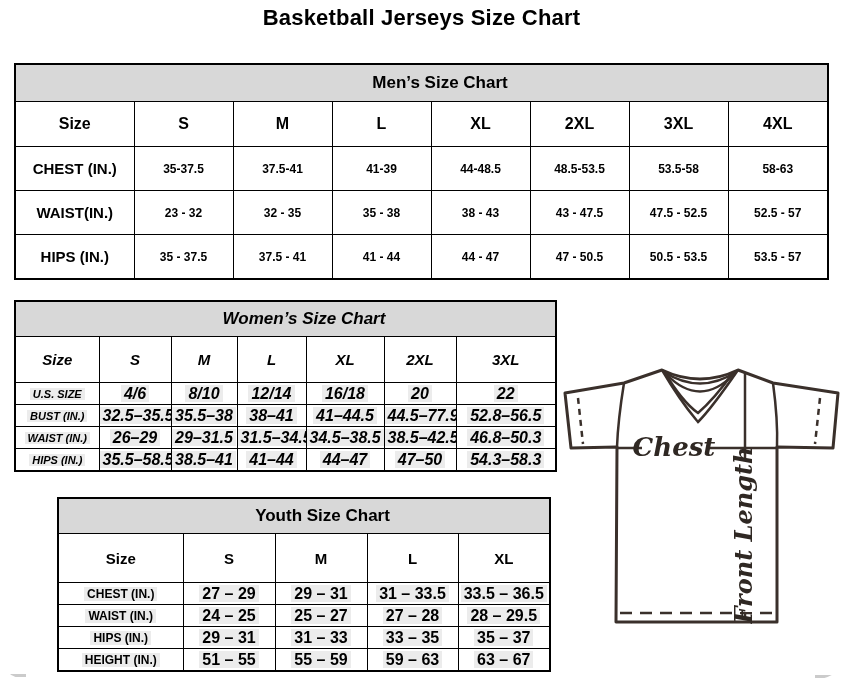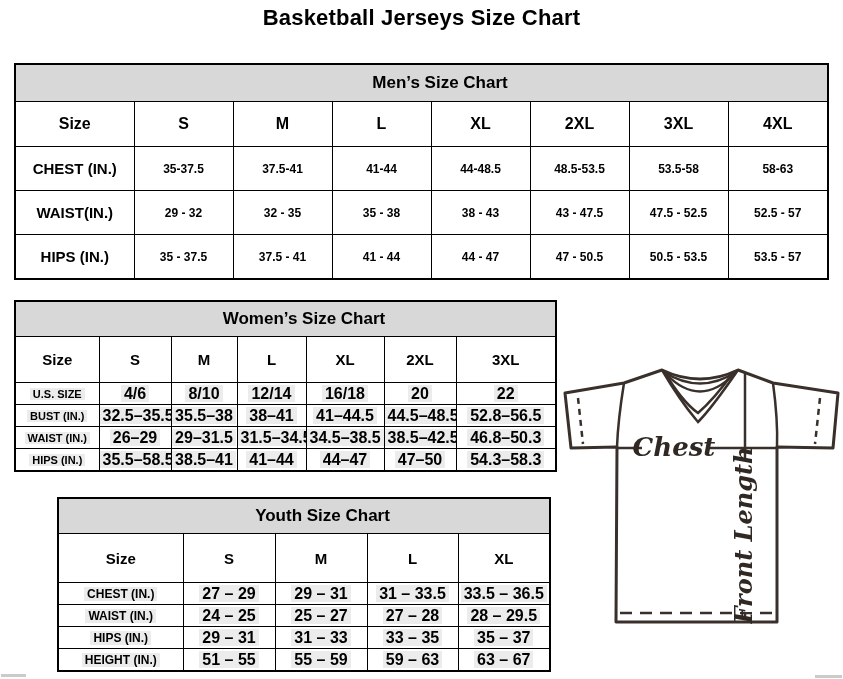--- a/index.html
+++ b/index.html
@@ -3,37 +3,37 @@
 <meta charset="utf-8">
 <style>
   :root{
     --header-bg:#d8d8d8;
     --border:#000000;
     --hl:#ececec;
     --stroke:#3a302b;
   }
   html,body{margin:0;padding:0;background:#ffffff;}
   body{width:843px;height:679px;font-family:"Liberation Sans",sans-serif;color:#000;}
-  .page{position:relative;width:843px;height:679px;overflow:hidden;background:#fff;}
+  .page{position:relative;width:843px;height:679px;overflow:hidden;background:#fff;border-radius:25px;}
   .page-title{position:absolute;top:5px;left:0;width:843px;margin:0;text-align:center;
     font-size:22px;font-weight:bold;letter-spacing:0.2px;}
   .chart{position:absolute;border:2px solid var(--border);box-sizing:border-box;background:#fff;}
   .chart .bar{background:var(--header-bg);border-bottom:1px solid var(--border);
     text-align:center;font-weight:bold;font-size:17px;padding-left:37px;}
   .chart table{border-collapse:collapse;border:hidden;table-layout:fixed;width:100%;}
   .chart th,.chart td{border:1px solid var(--border);text-align:center;vertical-align:middle;
     font-weight:bold;padding:0;overflow:hidden;white-space:nowrap;}
   
   .mens{left:14px;top:63px;width:815px;}
   .mens .bar{height:36px;line-height:36px;}
   .mens thead th{height:44px;font-size:16px;}
   .mens tbody th,.mens tbody td{height:43px;font-size:12px;}
   .mens tbody th{font-size:15px;}
   
-  .womens{left:14px;top:300px;width:543px;}
+  .womens{left:14px;top:300px;width:543px;font-style:italic;}
   .womens .bar{height:34px;line-height:34px;}
   .womens thead th{height:45px;font-size:15px;}
   .womens tbody th,.womens tbody td{height:21px;font-size:16px;}
   .womens tbody th{font-size:11px;}
   
   .youth{left:14px;top:497px;width:494px;margin-left:43px;}
   .youth .bar{height:34px;line-height:34px;}
   .youth thead th{height:48px;font-size:15px;}
   .youth tbody th,.youth tbody td{height:21px;font-size:16px;}
   .youth tbody th{font-size:12px;}
@@ -78,29 +78,29 @@
             <th>2XL</th>
             <th>3XL</th>
             <th>4XL</th>
           </tr>
         </thead>
         <tbody>
           <tr>
             <th><span>CHEST (IN.)</span></th>
             <td><span>35-37.5</span></td>
             <td><span>37.5-41</span></td>
-            <td><span>41-44</span></td>
+            <td><span>41-39</span></td>
             <td><span>44-48.5</span></td>
             <td><span>48.5-53.5</span></td>
             <td><span>53.5-58</span></td>
             <td><span>58-63</span></td>
           </tr>
           <tr>
             <th><span>WAIST(IN.)</span></th>
-            <td><span>29 - 32</span></td>
+            <td><span>23 - 32</span></td>
             <td><span>32 - 35</span></td>
             <td><span>35 - 38</span></td>
             <td><span>38 - 43</span></td>
             <td><span>43 - 47.5</span></td>
             <td><span>47.5 - 52.5</span></td>
             <td><span>52.5 - 57</span></td>
           </tr>
           <tr>
             <th><span>HIPS (IN.)</span></th>
             <td><span>35 - 37.5</span></td>
@@ -147,21 +147,21 @@
             <td><span>16/18</span></td>
             <td><span>20</span></td>
             <td><span>22</span></td>
           </tr>
           <tr>
             <th><span>BUST (IN.)</span></th>
             <td><span>32.5–35.5</span></td>
             <td><span>35.5–38</span></td>
             <td><span>38–41</span></td>
             <td><span>41–44.5</span></td>
-            <td><span>44.5–48.5</span></td>
+            <td><span>44.5–77.9</span></td>
             <td><span>52.8–56.5</span></td>
           </tr>
           <tr>
             <th><span>WAIST (IN.)</span></th>
             <td><span>26–29</span></td>
             <td><span>29–31.5</span></td>
             <td><span>31.5–34.5</span></td>
             <td><span>34.5–38.5</span></td>
             <td><span>38.5–42.5</span></td>
             <td><span>46.8–50.3</span></td>

